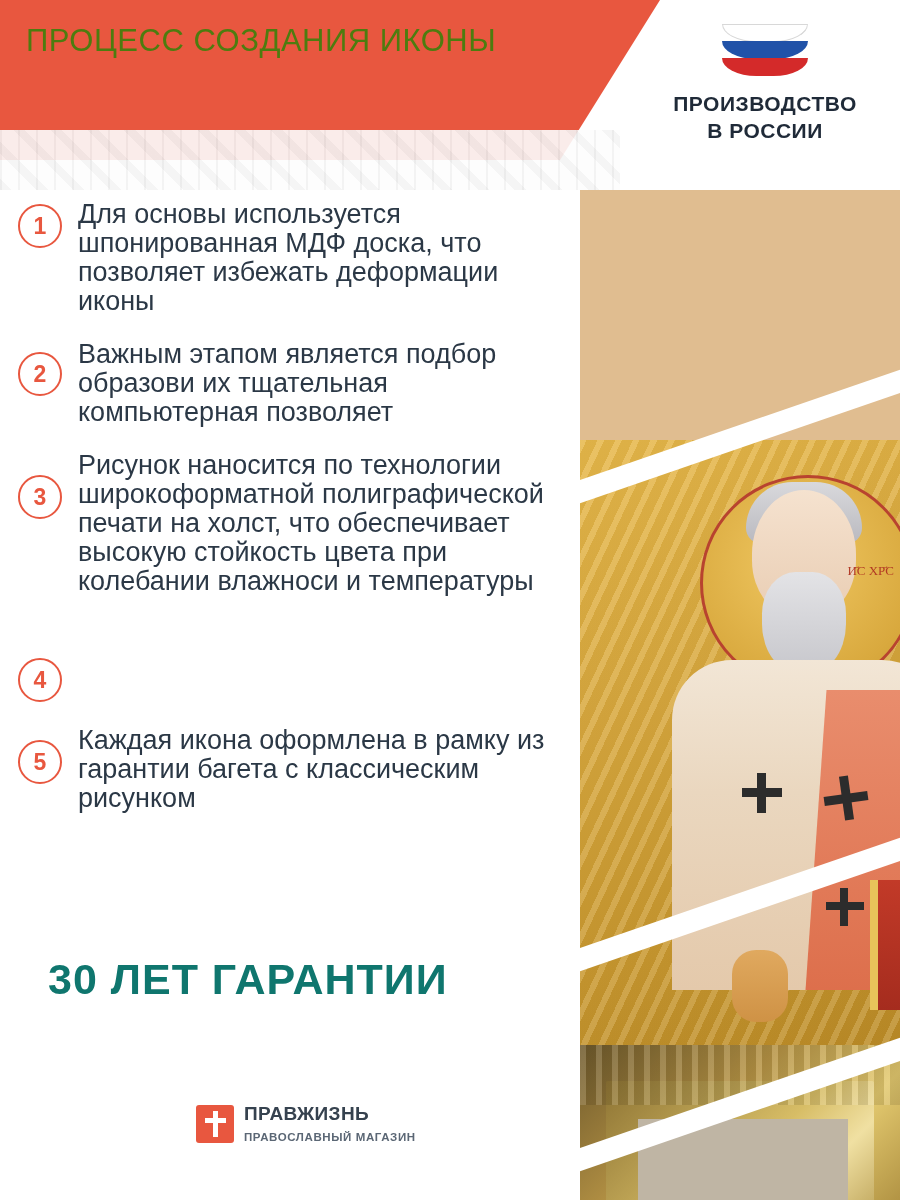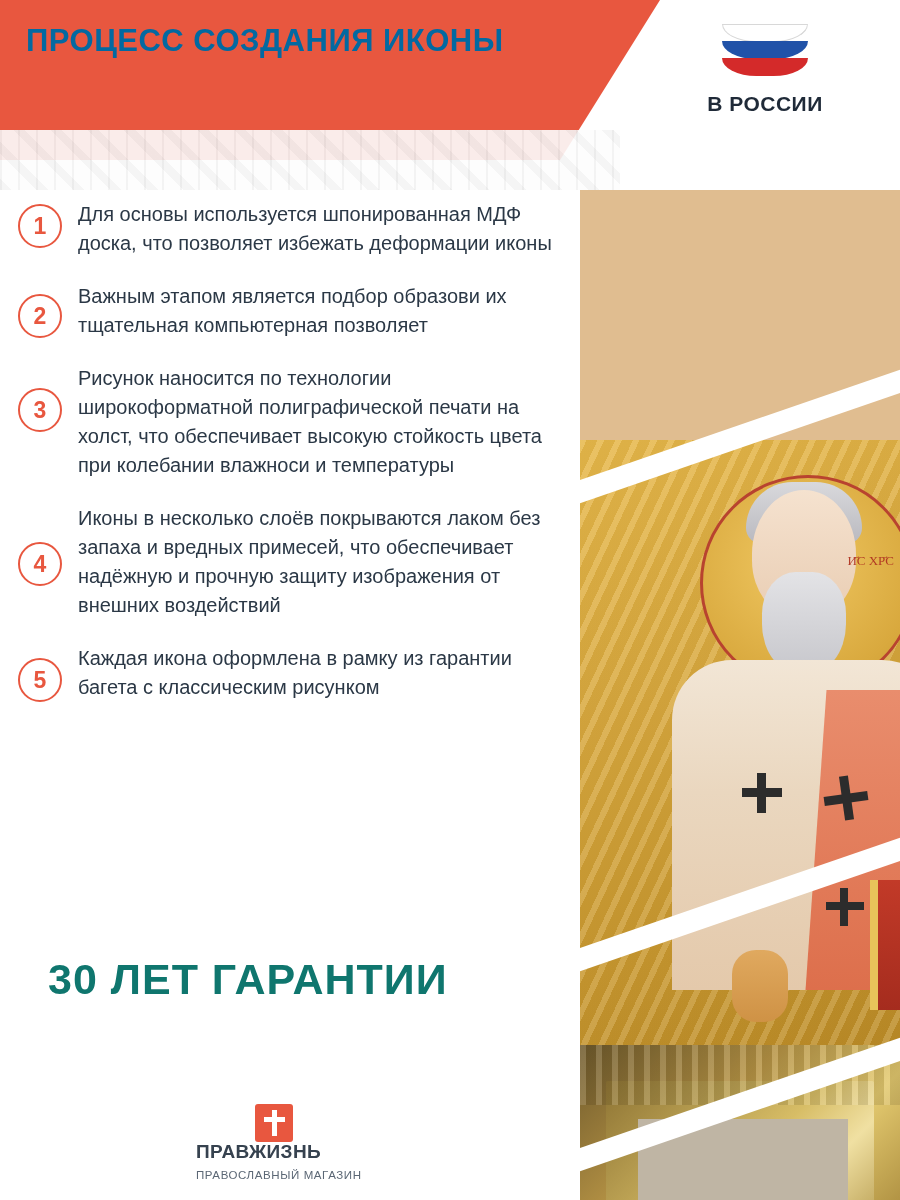--- a/index.html
+++ b/index.html
@@ -33,22 +33,22 @@
     width: 660px;
     height: 160px;
     background: #e8573f;
     clip-path: polygon(0 0, 660px 0, 560px 160px, 0 160px);
   }
   .header-title {
     position: absolute;
     left: 26px;
     top: 22px;
     width: 560px;
-    color: #0369a1;
-    font-weight: bold;
+    color: #4d7c0f;
+    font-weight: normal;
     font-size: 31px;
     line-height: 38px;
     letter-spacing: 0.5px;
     text-transform: uppercase;
   }
   .header-title .line2 {
     display: block;
     font-size: 33px;
   }
 
@@ -122,21 +122,21 @@
     font-size: 23px;
     font-weight: bold;
     display: flex;
     align-items: center;
     justify-content: center;
     margin-right: 16px;
     box-sizing: border-box;
   }
   .step-text {
     color: #2b3846;
-    font-size: 20px;
+    font-size: 27px;
     line-height: 29px;
     padding-top: 4px;
   }
   .step.s1 .step-num { margin-top: 8px; }
   .step.s2 .step-num { margin-top: 16px; }
   .step.s3 .step-num { margin-top: 28px; }
   .step.s4 .step-num { margin-top: 42px; }
   .step.s5 .step-num { margin-top: 18px; }
 
   
@@ -152,21 +152,20 @@
     text-transform: uppercase;
   }
 
   
   .logo {
     position: absolute;
     left: 196px;
     top: 1104px;
     display: flex;
     align-items: center;
-    flex-direction: column;
   }
   .logo-mark {
     position: relative;
     width: 38px;
     height: 38px;
     background: #e8573f;
     border-radius: 3px;
     margin-right: 10px;
   }
   .logo-mark:before {
@@ -192,20 +191,21 @@
     color: #36424f;
     font-weight: bold;
     font-size: 19px;
     letter-spacing: 0.4px;
   }
   .logo-sub {
     color: #5b6775;
     font-size: 11.5px;
     letter-spacing: 0.6px;
     margin-top: 6px;
+    font-weight: bold;
   }
 
   
   .photo {
     position: absolute;
     left: 580px;
     top: 190px;
     width: 320px;
     height: 1010px;
     overflow: hidden;
@@ -323,21 +323,21 @@
     left: 152px;
     top: 760px;
     width: 56px;
     height: 72px;
     border-radius: 24px;
     background: linear-gradient(180deg, #e0a95f 0%, #cf9245 100%);
   }
   .inscription {
     position: absolute;
     right: 6px;
-    top: 362px;
+    top: 372px;
     color: #b03522;
     font-size: 13px;
     line-height: 18px;
     font-family: "Liberation Serif", serif;
     text-align: center;
     opacity: 0.95;
   }
 
   
   .frame-outer {
@@ -387,20 +387,21 @@
       <span>Процесс создания иконы</span>
     </div>
 
     <div class="russia-block">
       <div class="flag">
         <div class="wave w1"></div>
         <div class="wave w2"></div>
         <div class="wave w3"></div>
       </div>
       <div class="russia-text">
+        <div>Производство</div>
         <div>в России</div>
       </div>
     </div>
   </div>
 
   <div class="ornament"></div>
 
   <div class="steps">
     <div class="step s1">
       <div class="step-num">1</div>
@@ -409,21 +410,20 @@
     <div class="step s2">
       <div class="step-num">2</div>
       <div class="step-text">Важным этапом является подбор образови их тщательная компьютерная позволяет</div>
     </div>
     <div class="step s3">
       <div class="step-num">3</div>
       <div class="step-text">Рисунок наносится по технологии широкоформатной полиграфической печати на холст, что обеспечивает высокую стойкость цвета при колебании влажноси и температуры</div>
     </div>
     <div class="step s4">
       <div class="step-num">4</div>
-      <div class="step-text">Иконы в несколько слоёв покрываются лаком без запаха и вредных примесей, что обеспечивает надёжную и прочную защиту изображения от внешних воздействий</div>
     </div>
     <div class="step s5">
       <div class="step-num">5</div>
       <div class="step-text">Каждая икона оформлена в рамку из гарантии багета с классическим рисунком</div>
     </div>
   </div>
 
   <div class="guarantee">30 лет гарантии</div>
 
   <div class="logo">

